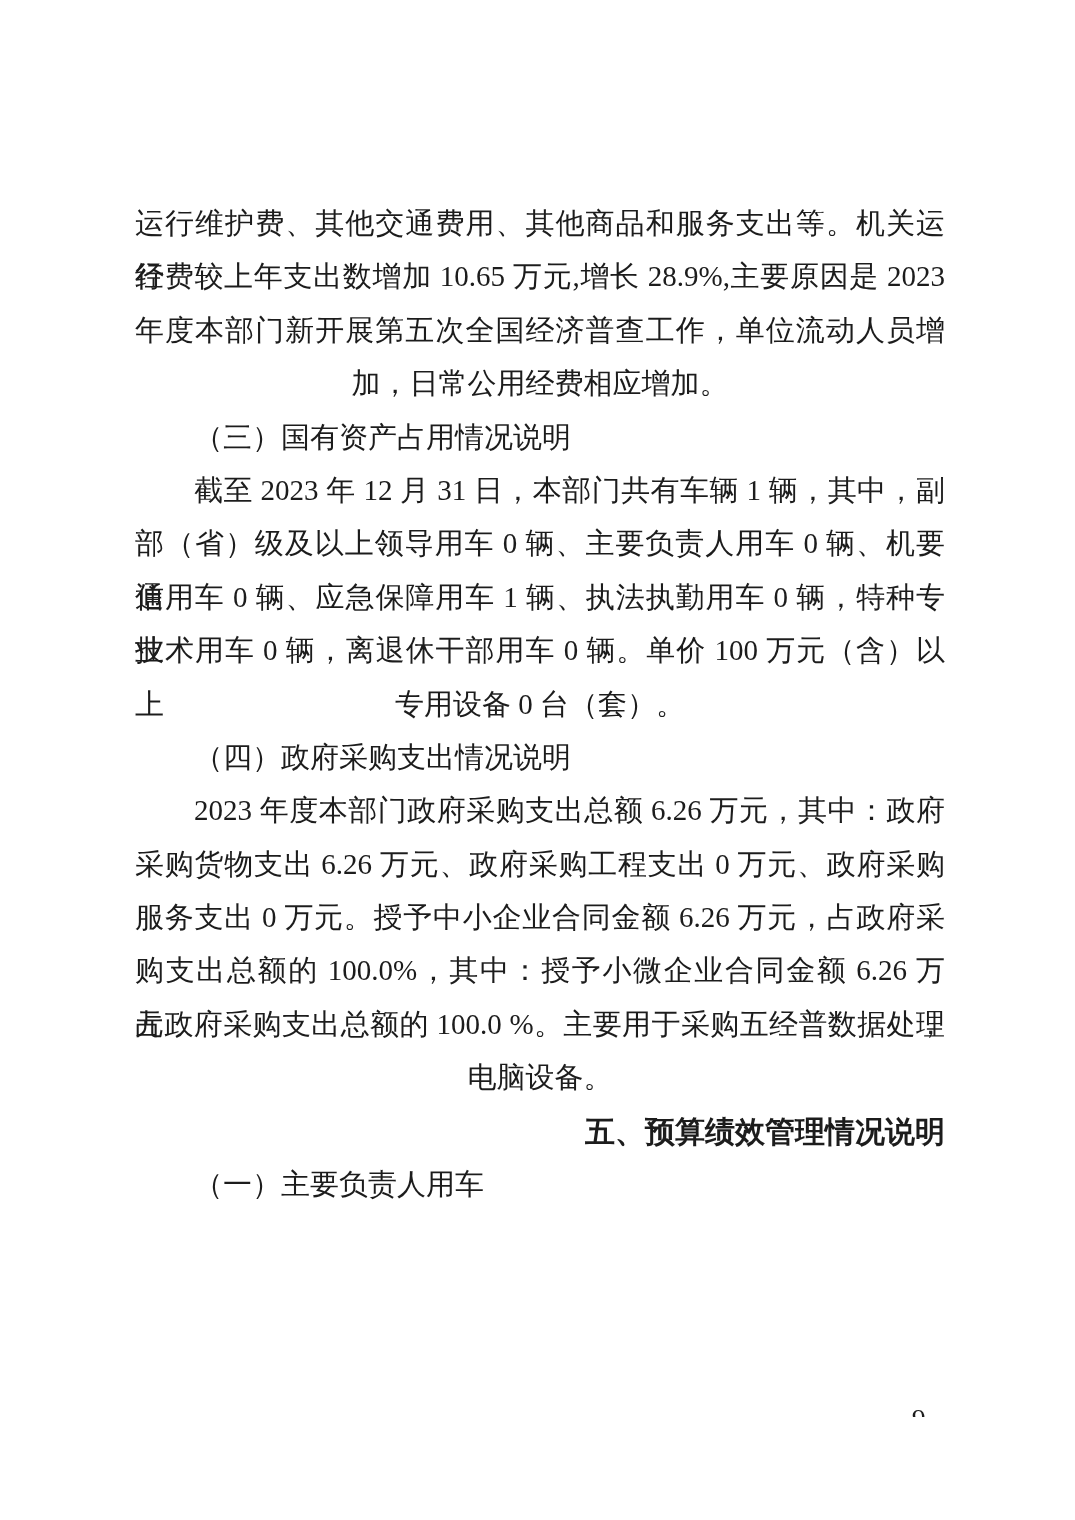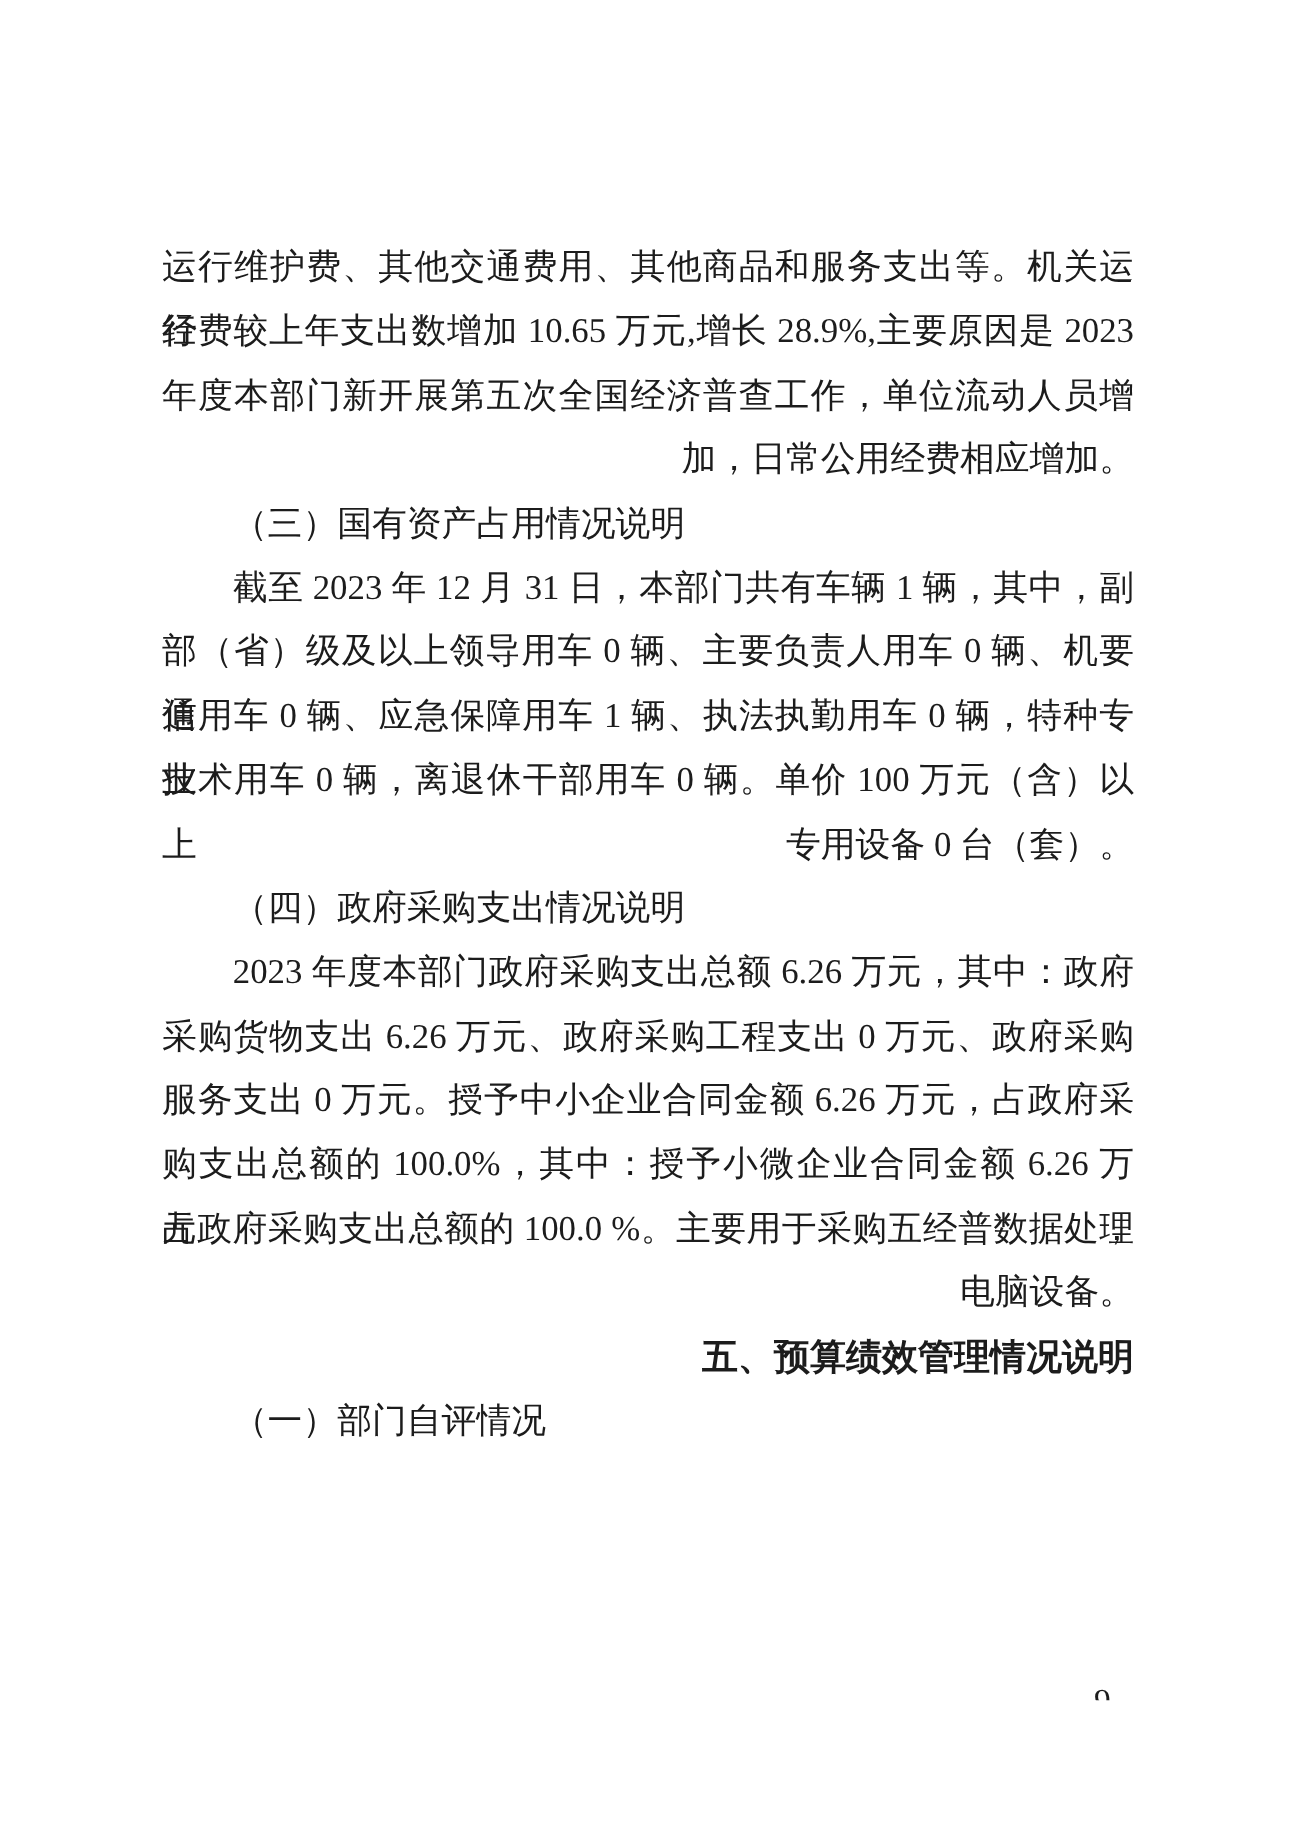--- a/index.html
+++ b/index.html
@@ -32,21 +32,21 @@
   .line.fill {
     white-space: normal;
     text-align: justify;
     text-align-last: justify;
     text-justify: inter-character;
   }
   .line.indent {
     padding-left: 59px;
   }
   .line.para-end {
-    text-align: right;
+    text-align: center;
   }
   .line.subheading {
     padding-left: 59px;
   }
   .line.heading {
     padding-left: 59px;
     font-family: "Liberation Sans", "DejaVu Sans", sans-serif;
     font-weight: bold;
     font-size: 30px;
     text-align: right;
@@ -77,16 +77,16 @@
       <div class="line body fill">技术用车 0 辆，离退休干部用车 0 辆。单价 100 万元（含）以上</div>
       <div class="line body para-end">专用设备 0 台（套）。</div>
       <div class="line subheading">（四）政府采购支出情况说明</div>
       <div class="line body fill indent">2023 年度本部门政府采购支出总额 6.26 万元，其中：政府</div>
       <div class="line body fill">采购货物支出 6.26 万元、政府采购工程支出 0 万元、政府采购</div>
       <div class="line body fill">服务支出 0 万元。授予中小企业合同金额 6.26 万元，占政府采</div>
       <div class="line body fill">购支出总额的 100.0%，其中：授予小微企业合同金额 6.26 万元，</div>
       <div class="line body fill">占政府采购支出总额的 100.0 %。主要用于采购五经普数据处理</div>
       <div class="line body para-end">电脑设备。</div>
       <div class="line heading">五、预算绩效管理情况说明</div>
-      <div class="line subheading">（一）部门自评情况</div>
+      <div class="line subheading">（一）主要负责人用车</div>
     </main>
   <div class="footer">- 9 -</div>
 </div>
 
 </body></html>

